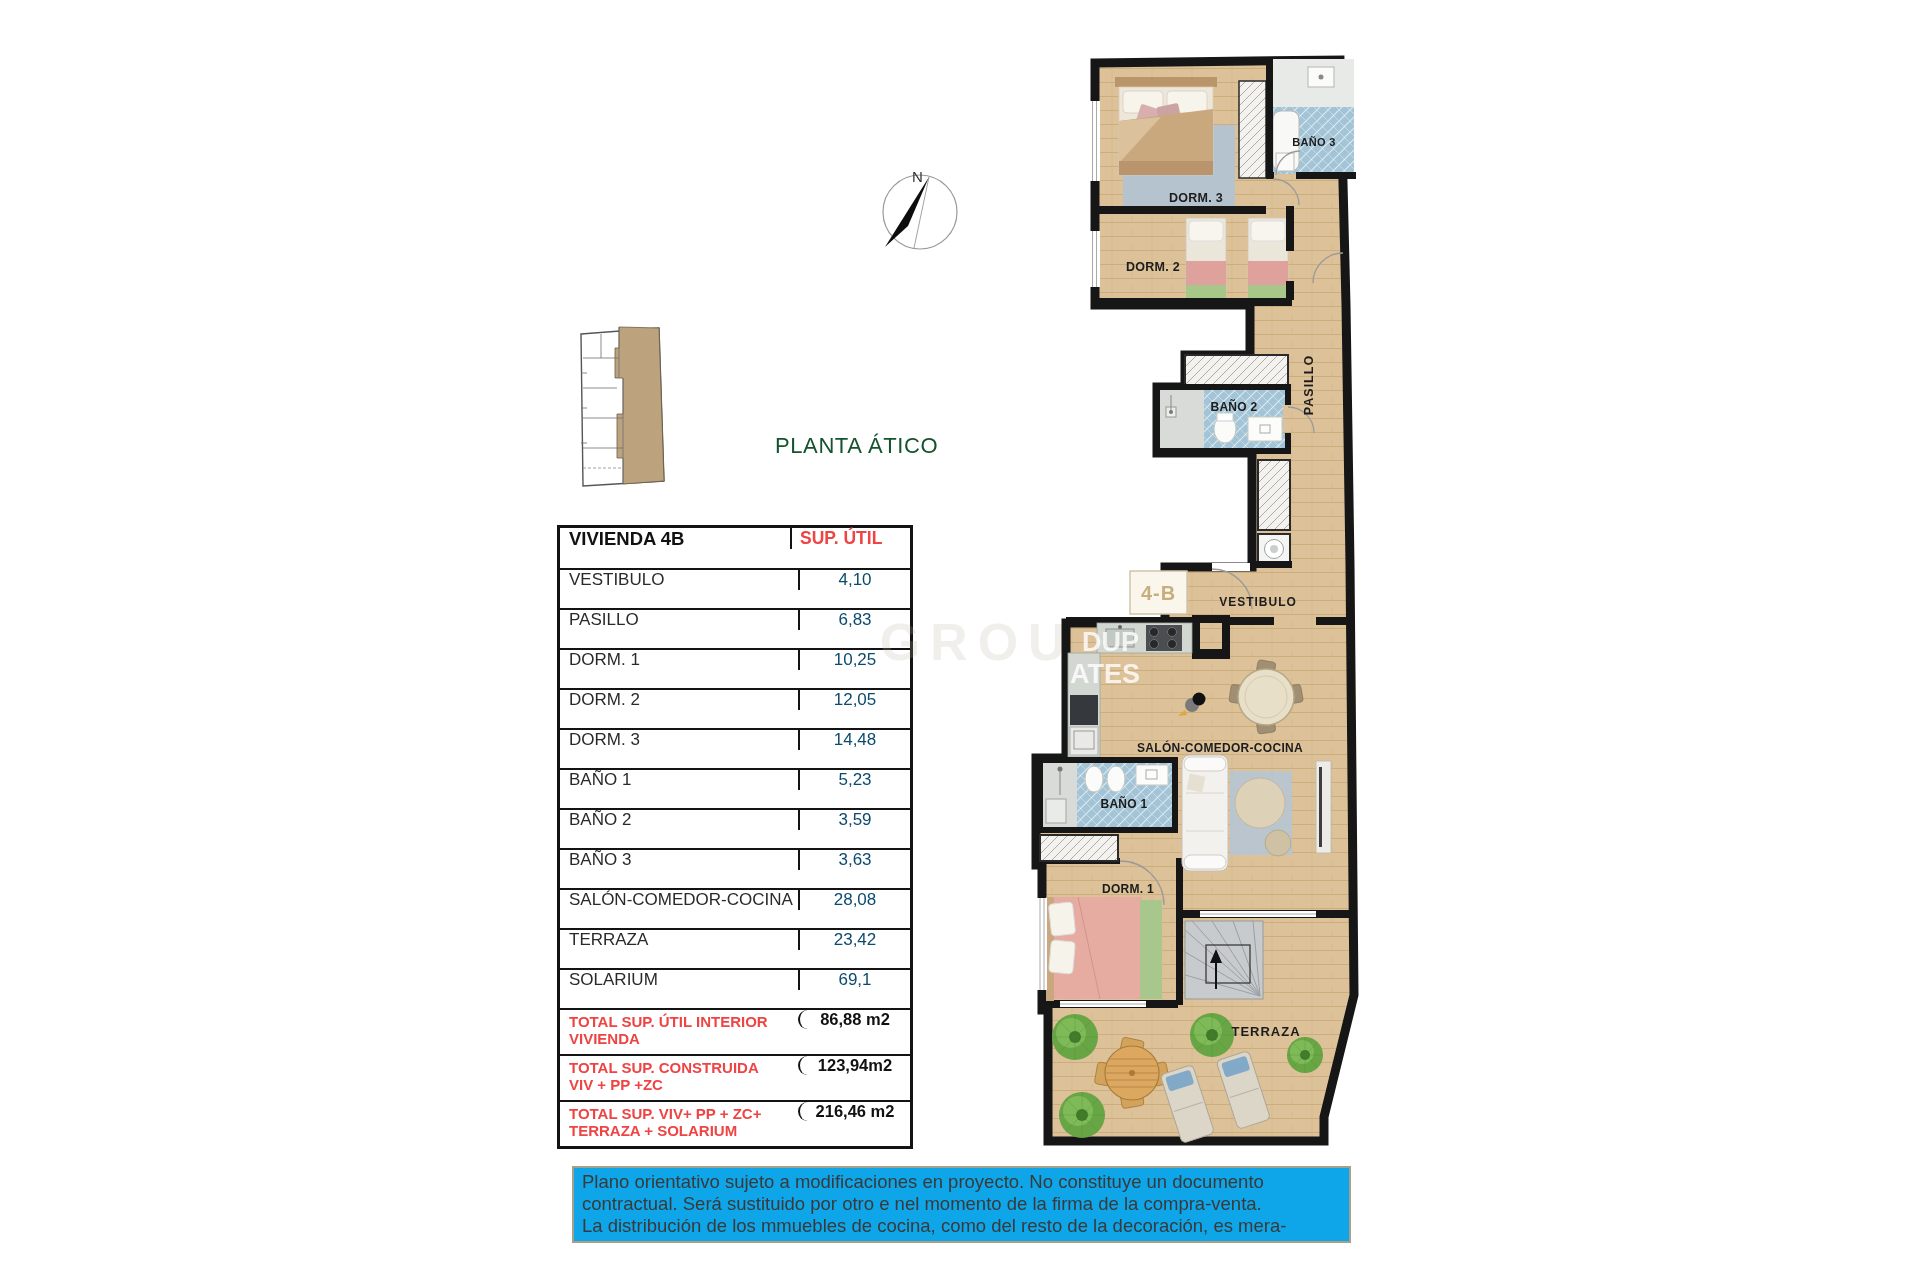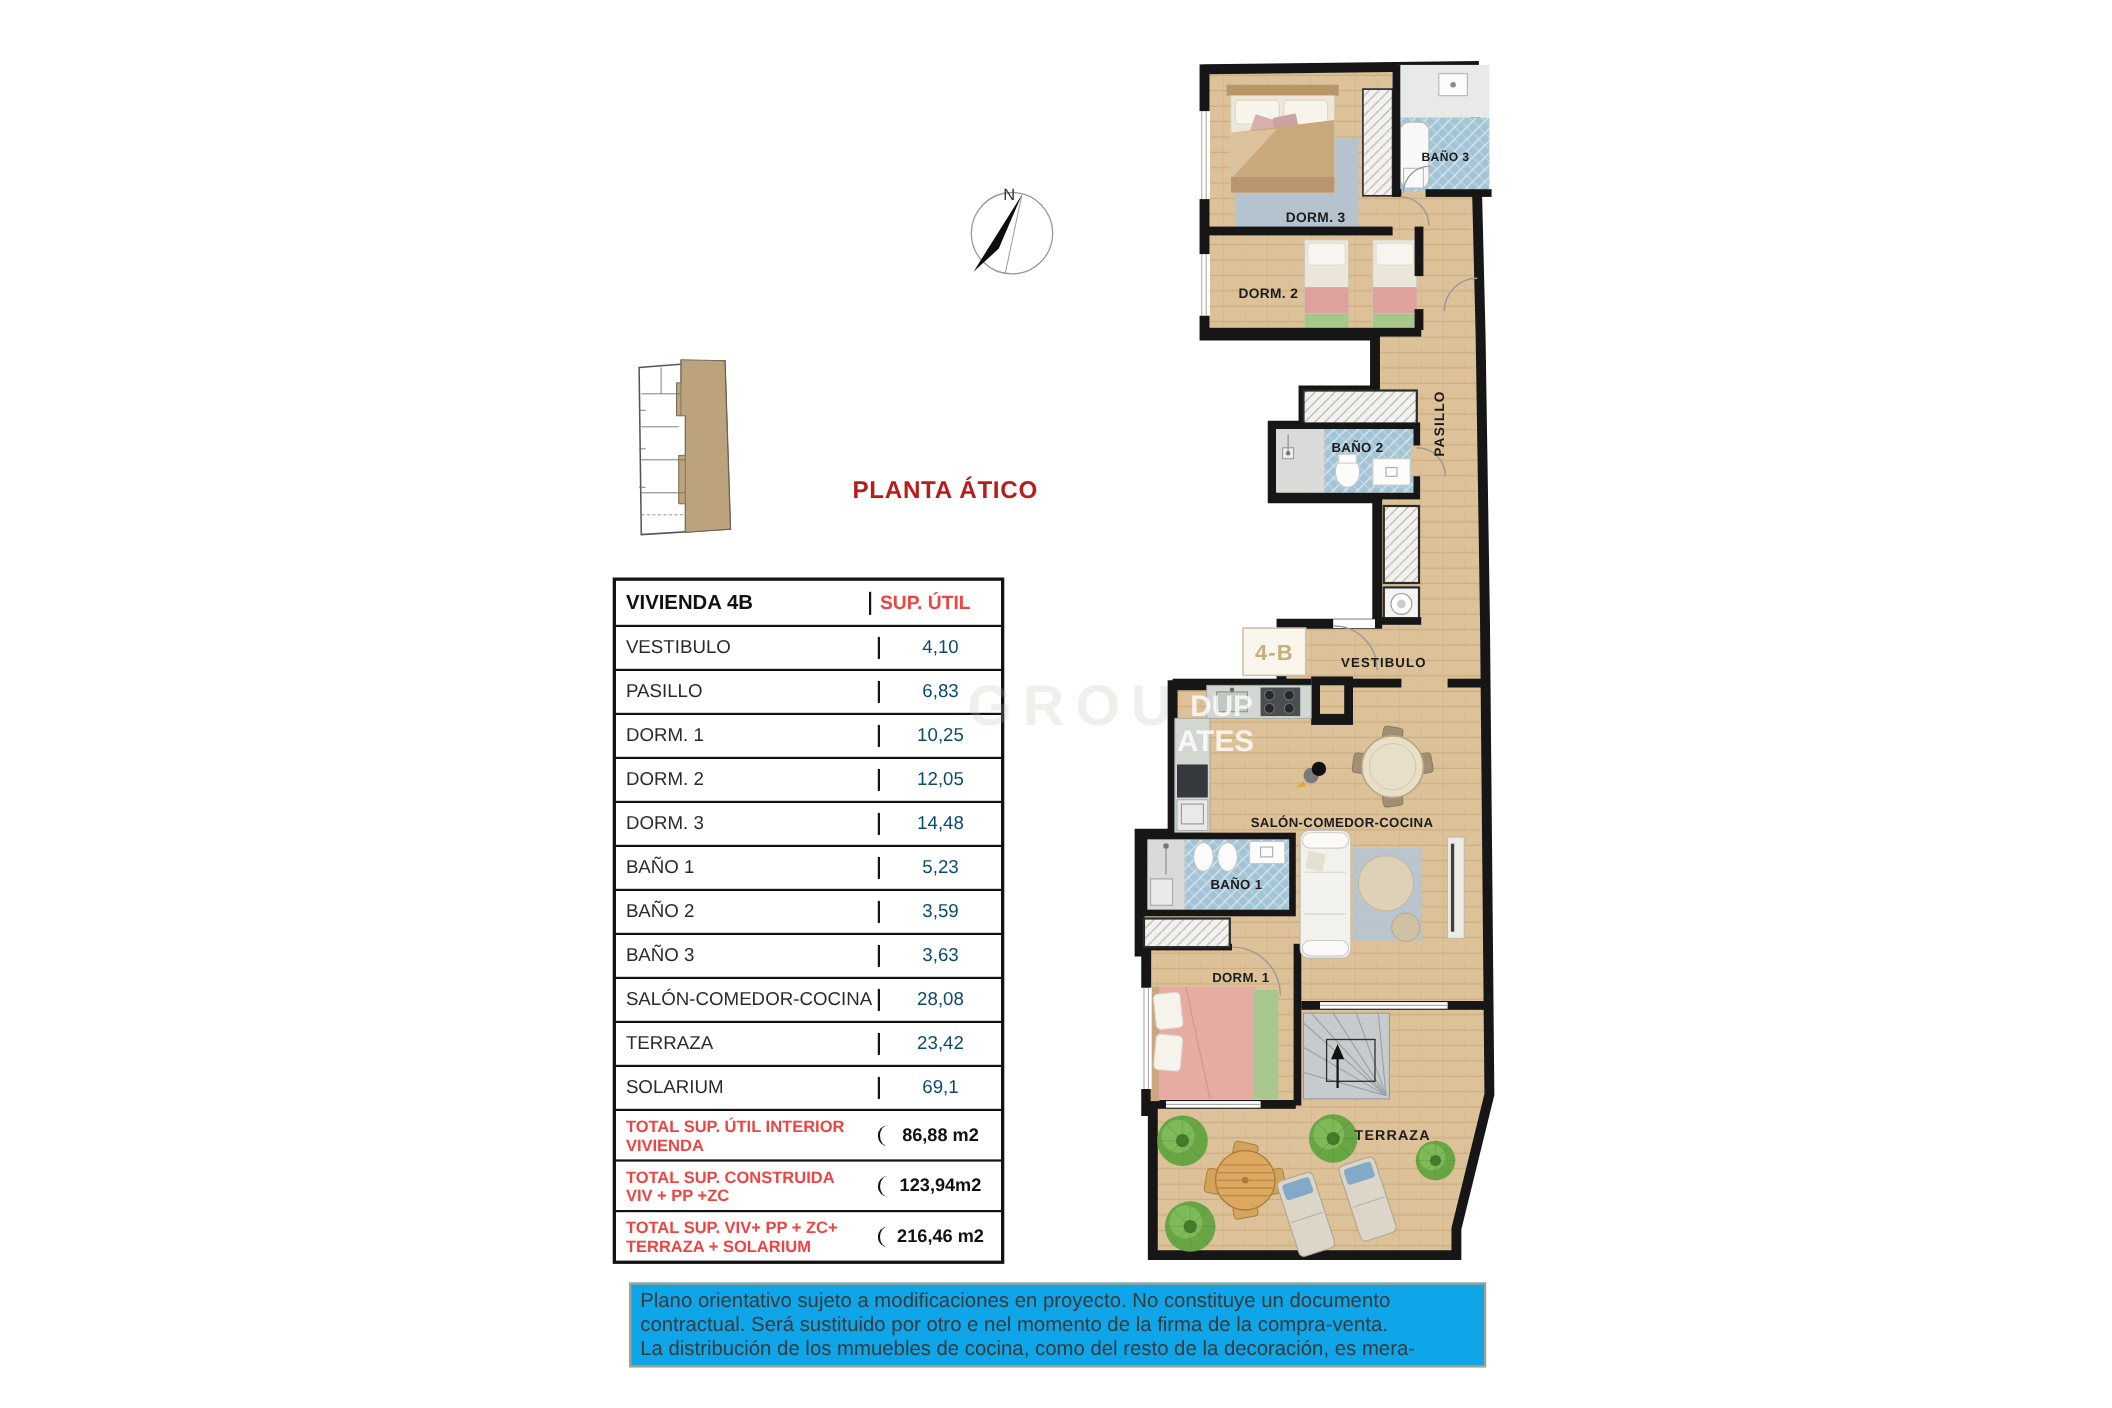--- a/index.html
+++ b/index.html
@@ -1,22 +1,22 @@
 <!DOCTYPE html>
 <html><head>
 <meta charset="utf-8">
 <style>
   html,body{margin:0;padding:0;background:#fff;}
   #canvas{position:relative;width:1920px;height:1280px;background:#ffffff;overflow:hidden;
           font-family:"Liberation Sans",sans-serif;color:#1c1c1c;}
   .abs{position:absolute;}
-  #title{left:775px;top:433px;font-size:22px;font-weight:bold;letter-spacing:.6px;color:#b91c1c;}
+  #title{left:775px;top:433px;font-size:22px;font-weight:normal;letter-spacing:.6px;color:#14532d;}
   
   #ptable{left:557px;top:525px;width:356px;border:3px solid #131313;background:#fff;box-sizing:border-box;}
-  .trow{display:flex;border-top:2px solid #131313;height:38px;align-items:center;}
+  .trow{display:flex;border-top:2px solid #131313;height:38px;align-items:flex-start;}
   .trow:first-child{border-top:none;}
   .trow.hdr{height:40px;}
   .trow.tot{height:44px;}
   .tl{flex:1;display:flex;align-items:center;padding-left:9px;font-size:17px;color:#2a2a2a;}
   .tv{width:110px;border-left:2px solid #131313;display:flex;align-items:center;justify-content:center;
       font-size:17px;color:#0c4a6e;text-align:center;}
   .hdr .tl{font-weight:bold;font-size:18.5px;color:#111;}
   .hdr .tv{font-weight:bold;font-size:17.5px;color:#ef4444;justify-content:flex-start;padding-left:8px;}
   .tot .tl{font-weight:bold;font-size:15px;line-height:1.12;color:#ef4444;display:block;padding-top:4px;}
   .tot .tv{font-weight:bold;font-size:16.5px;color:#111;border-radius:18px;}

